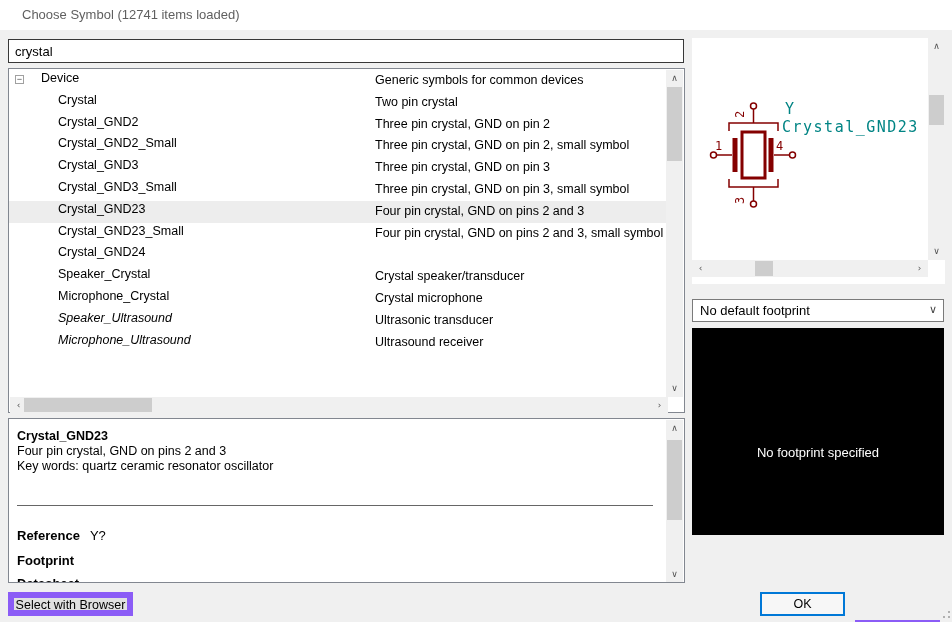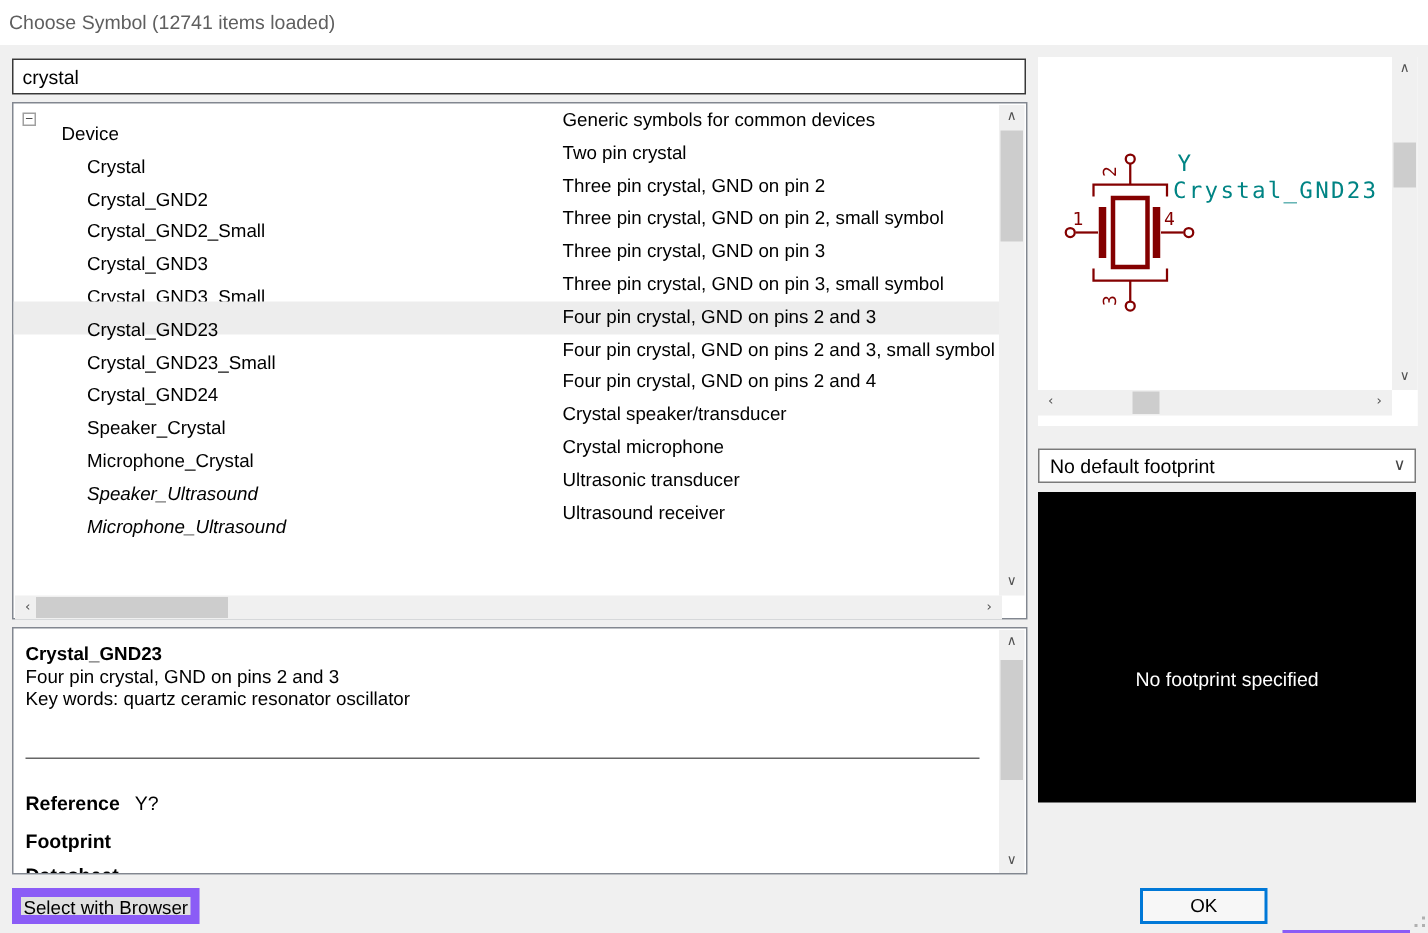--- a/index.html
+++ b/index.html
@@ -5,41 +5,41 @@
   html,body{margin:0;padding:0;}
   body{
     width:952px;height:622px;position:relative;overflow:hidden;
     background:#f0f0f0;
     font-family:"Liberation Sans","DejaVu Sans",sans-serif;
     -webkit-font-smoothing:antialiased;
   }
   .abs{position:absolute;}
   
   #titlebar{left:0;top:0;width:952px;height:30px;background:#ffffff;}
-  #title-text{left:6px;top:7px;font-size:13px;color:#5f5f5f;}
+  #title-text{left:22px;top:7px;font-size:13px;color:#5f5f5f;}
   
   #search-input{
     left:8px;top:39px;width:676px;height:24px;box-sizing:border-box;
     border:1px solid #383838;background:#fff;font-size:13px;color:#000;
     padding:0 6px;font-family:"Liberation Sans",sans-serif;outline:none;
   }
   
   #tree-panel{
     left:8px;top:68px;width:677px;height:345px;box-sizing:border-box;
     background:#fff;border:1px solid #828790;
   }
   #tree-rows{position:absolute;left:0;top:1px;width:658px;height:327px;overflow:hidden;}
   .trow{position:relative;width:100%;height:21.8px;font-size:12.5px;color:#000;}
   .trow.sel{background:#ededed;}
   .trow .expander{
     position:absolute;left:6px;top:5px;width:9px;height:9px;box-sizing:border-box;
     border:1px solid #a0a0a0;background:#fff;font-size:9px;line-height:7px;
     text-align:center;color:#444;
   }
-  .trow .tname{position:absolute;left:49px;top:12px;white-space:nowrap;}
+  .trow .tname{position:absolute;left:49px;top:1px;white-space:nowrap;}
   .trow.grp .tname{left:32px;}
   .trow.ital .tname{font-style:italic;}
   .trow .tdesc{position:absolute;left:366px;top:3px;white-space:nowrap;}
   
   .sbar{position:absolute;background:#f0f0f0;}
   .sb-btn{
     position:absolute;width:17px;height:17px;color:#505050;
     font-size:9px;line-height:17px;text-align:center;
     font-family:"DejaVu Sans",sans-serif;
   }
@@ -132,21 +132,20 @@
     <div class="trow sel">
       <span class="tname">Crystal_GND23</span>
       <span class="tdesc">Four pin crystal, GND on pins 2 and 3</span>
     </div>
     <div class="trow">
       <span class="tname">Crystal_GND23_Small</span>
       <span class="tdesc">Four pin crystal, GND on pins 2 and 3, small symbol</span>
     </div>
     <div class="trow">
       <span class="tname">Crystal_GND24</span>
-      <span class="tdesc">Four pin crystal, GND on pins 2 and 4</span>
     </div>
     <div class="trow">
       <span class="tname">Speaker_Crystal</span>
       <span class="tdesc">Crystal speaker/transducer</span>
     </div>
     <div class="trow">
       <span class="tname">Microphone_Crystal</span>
       <span class="tdesc">Crystal microphone</span>
     </div>
     <div class="trow ital">

